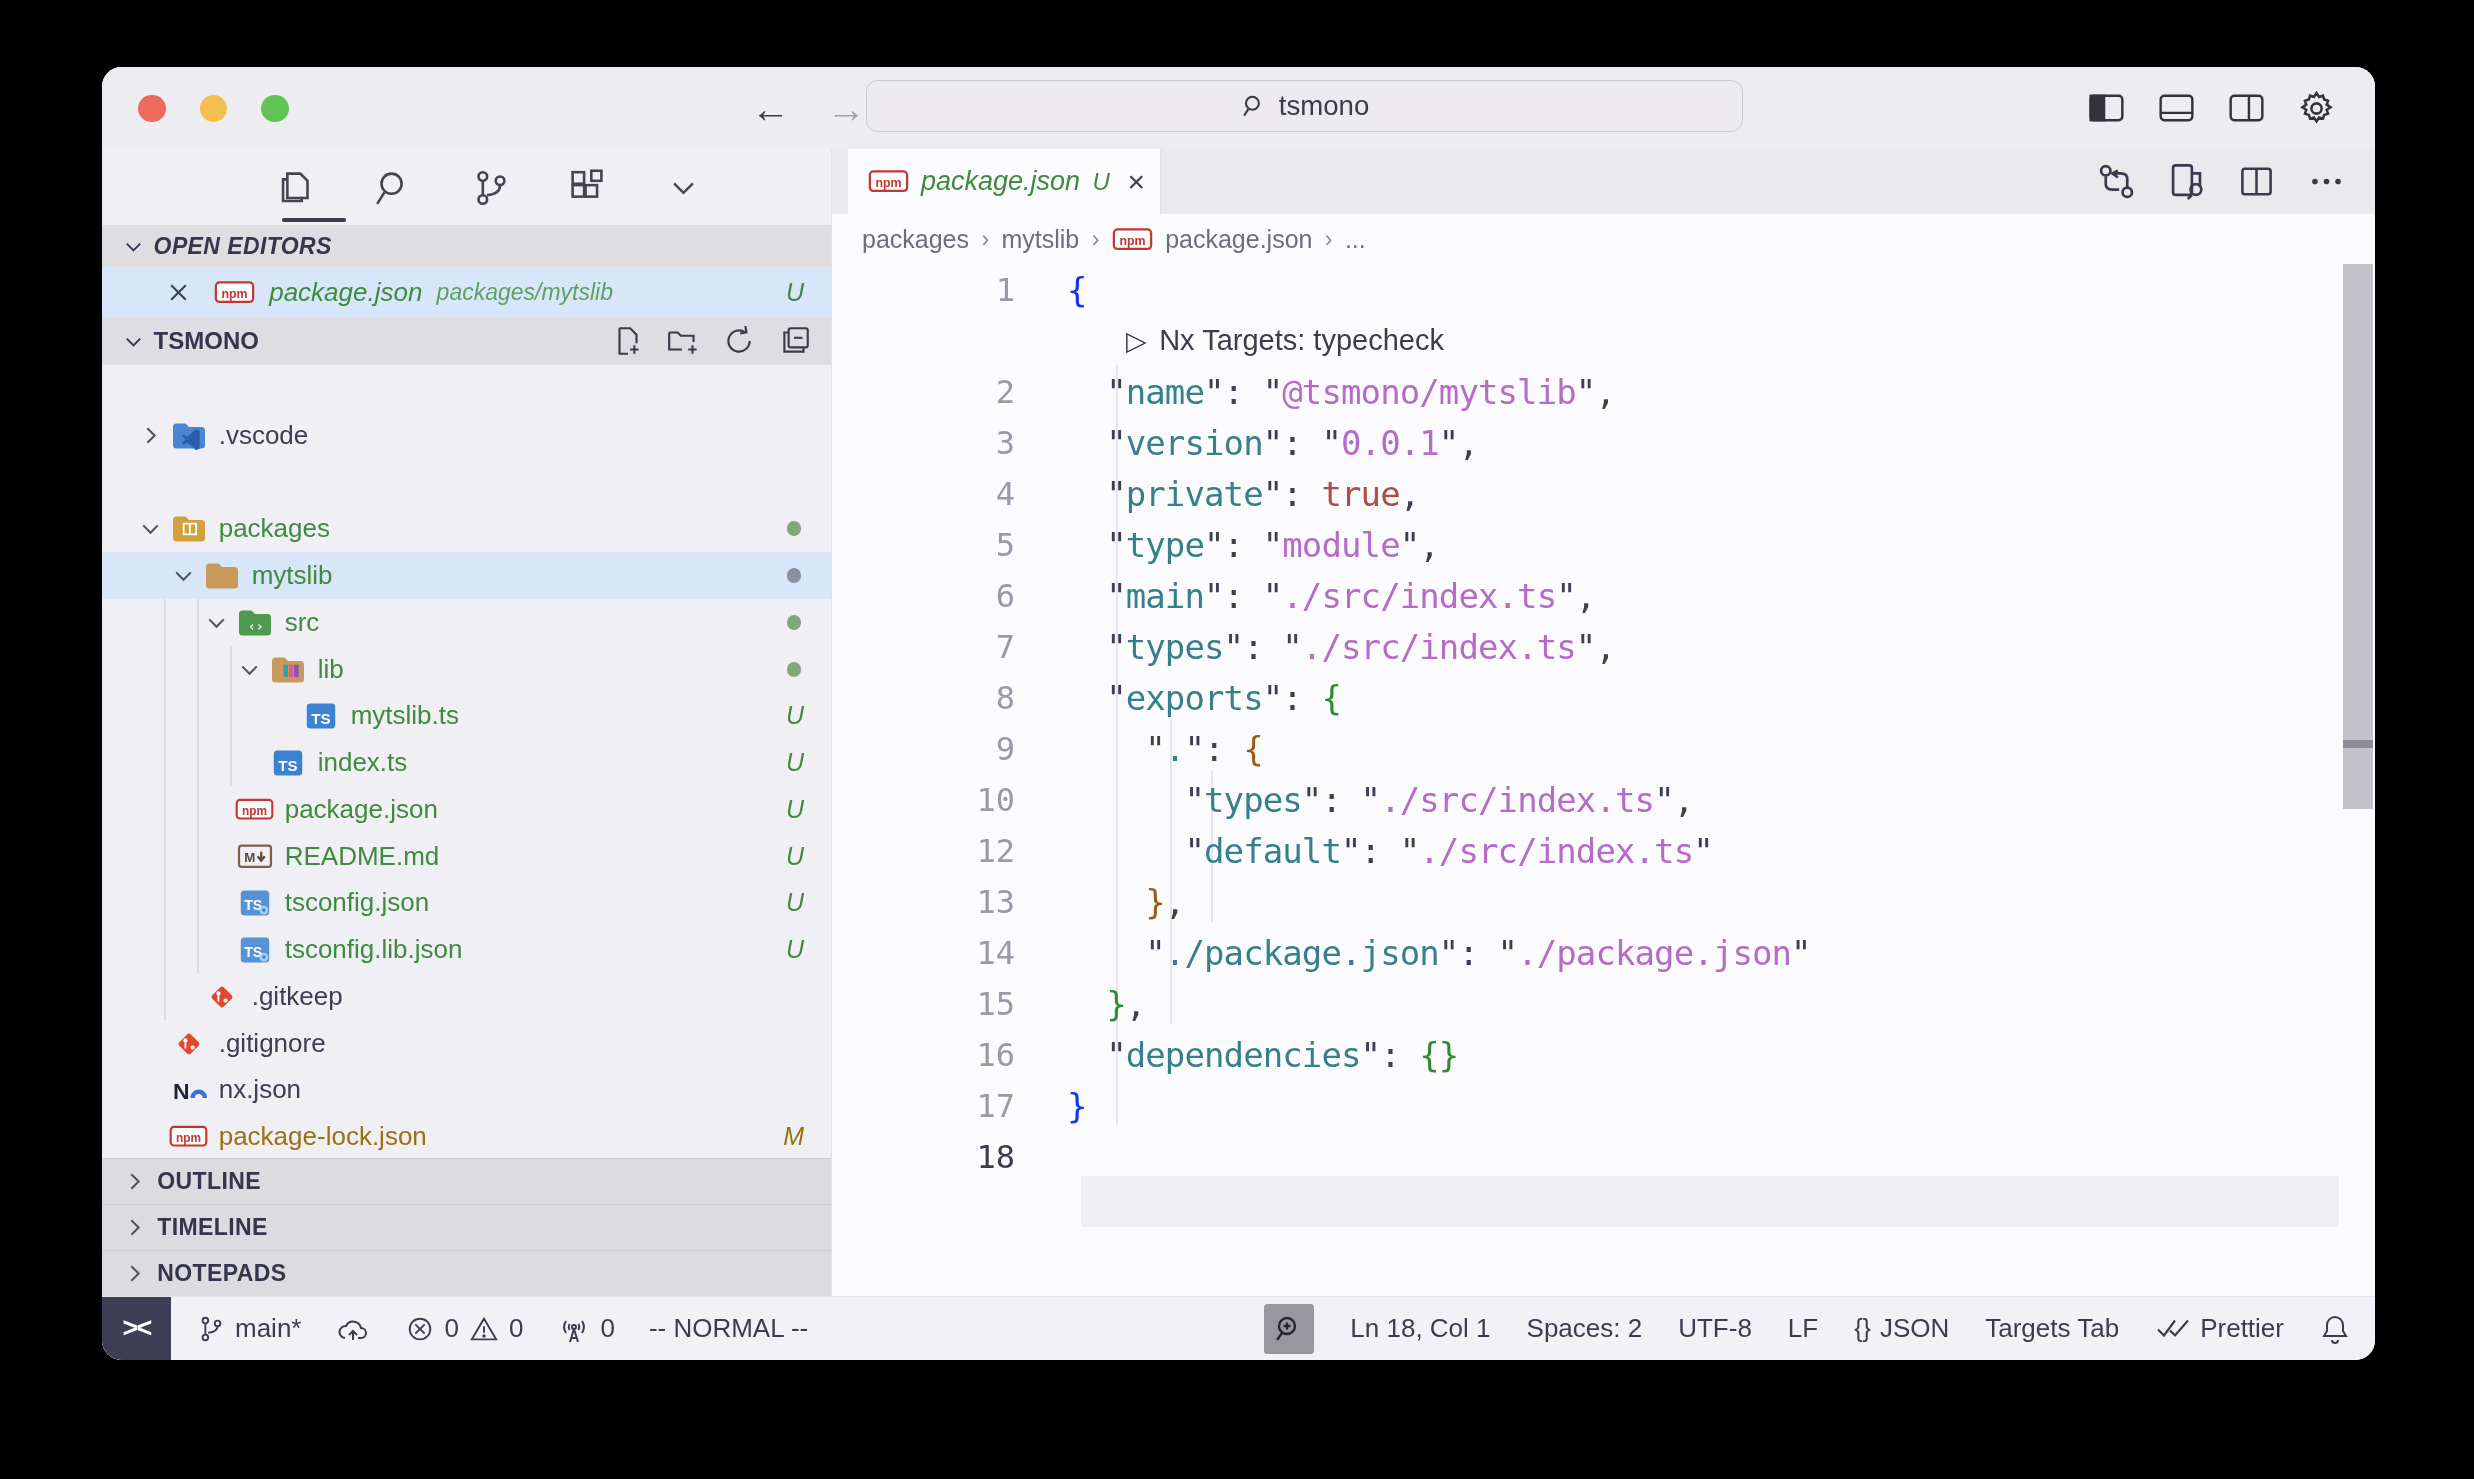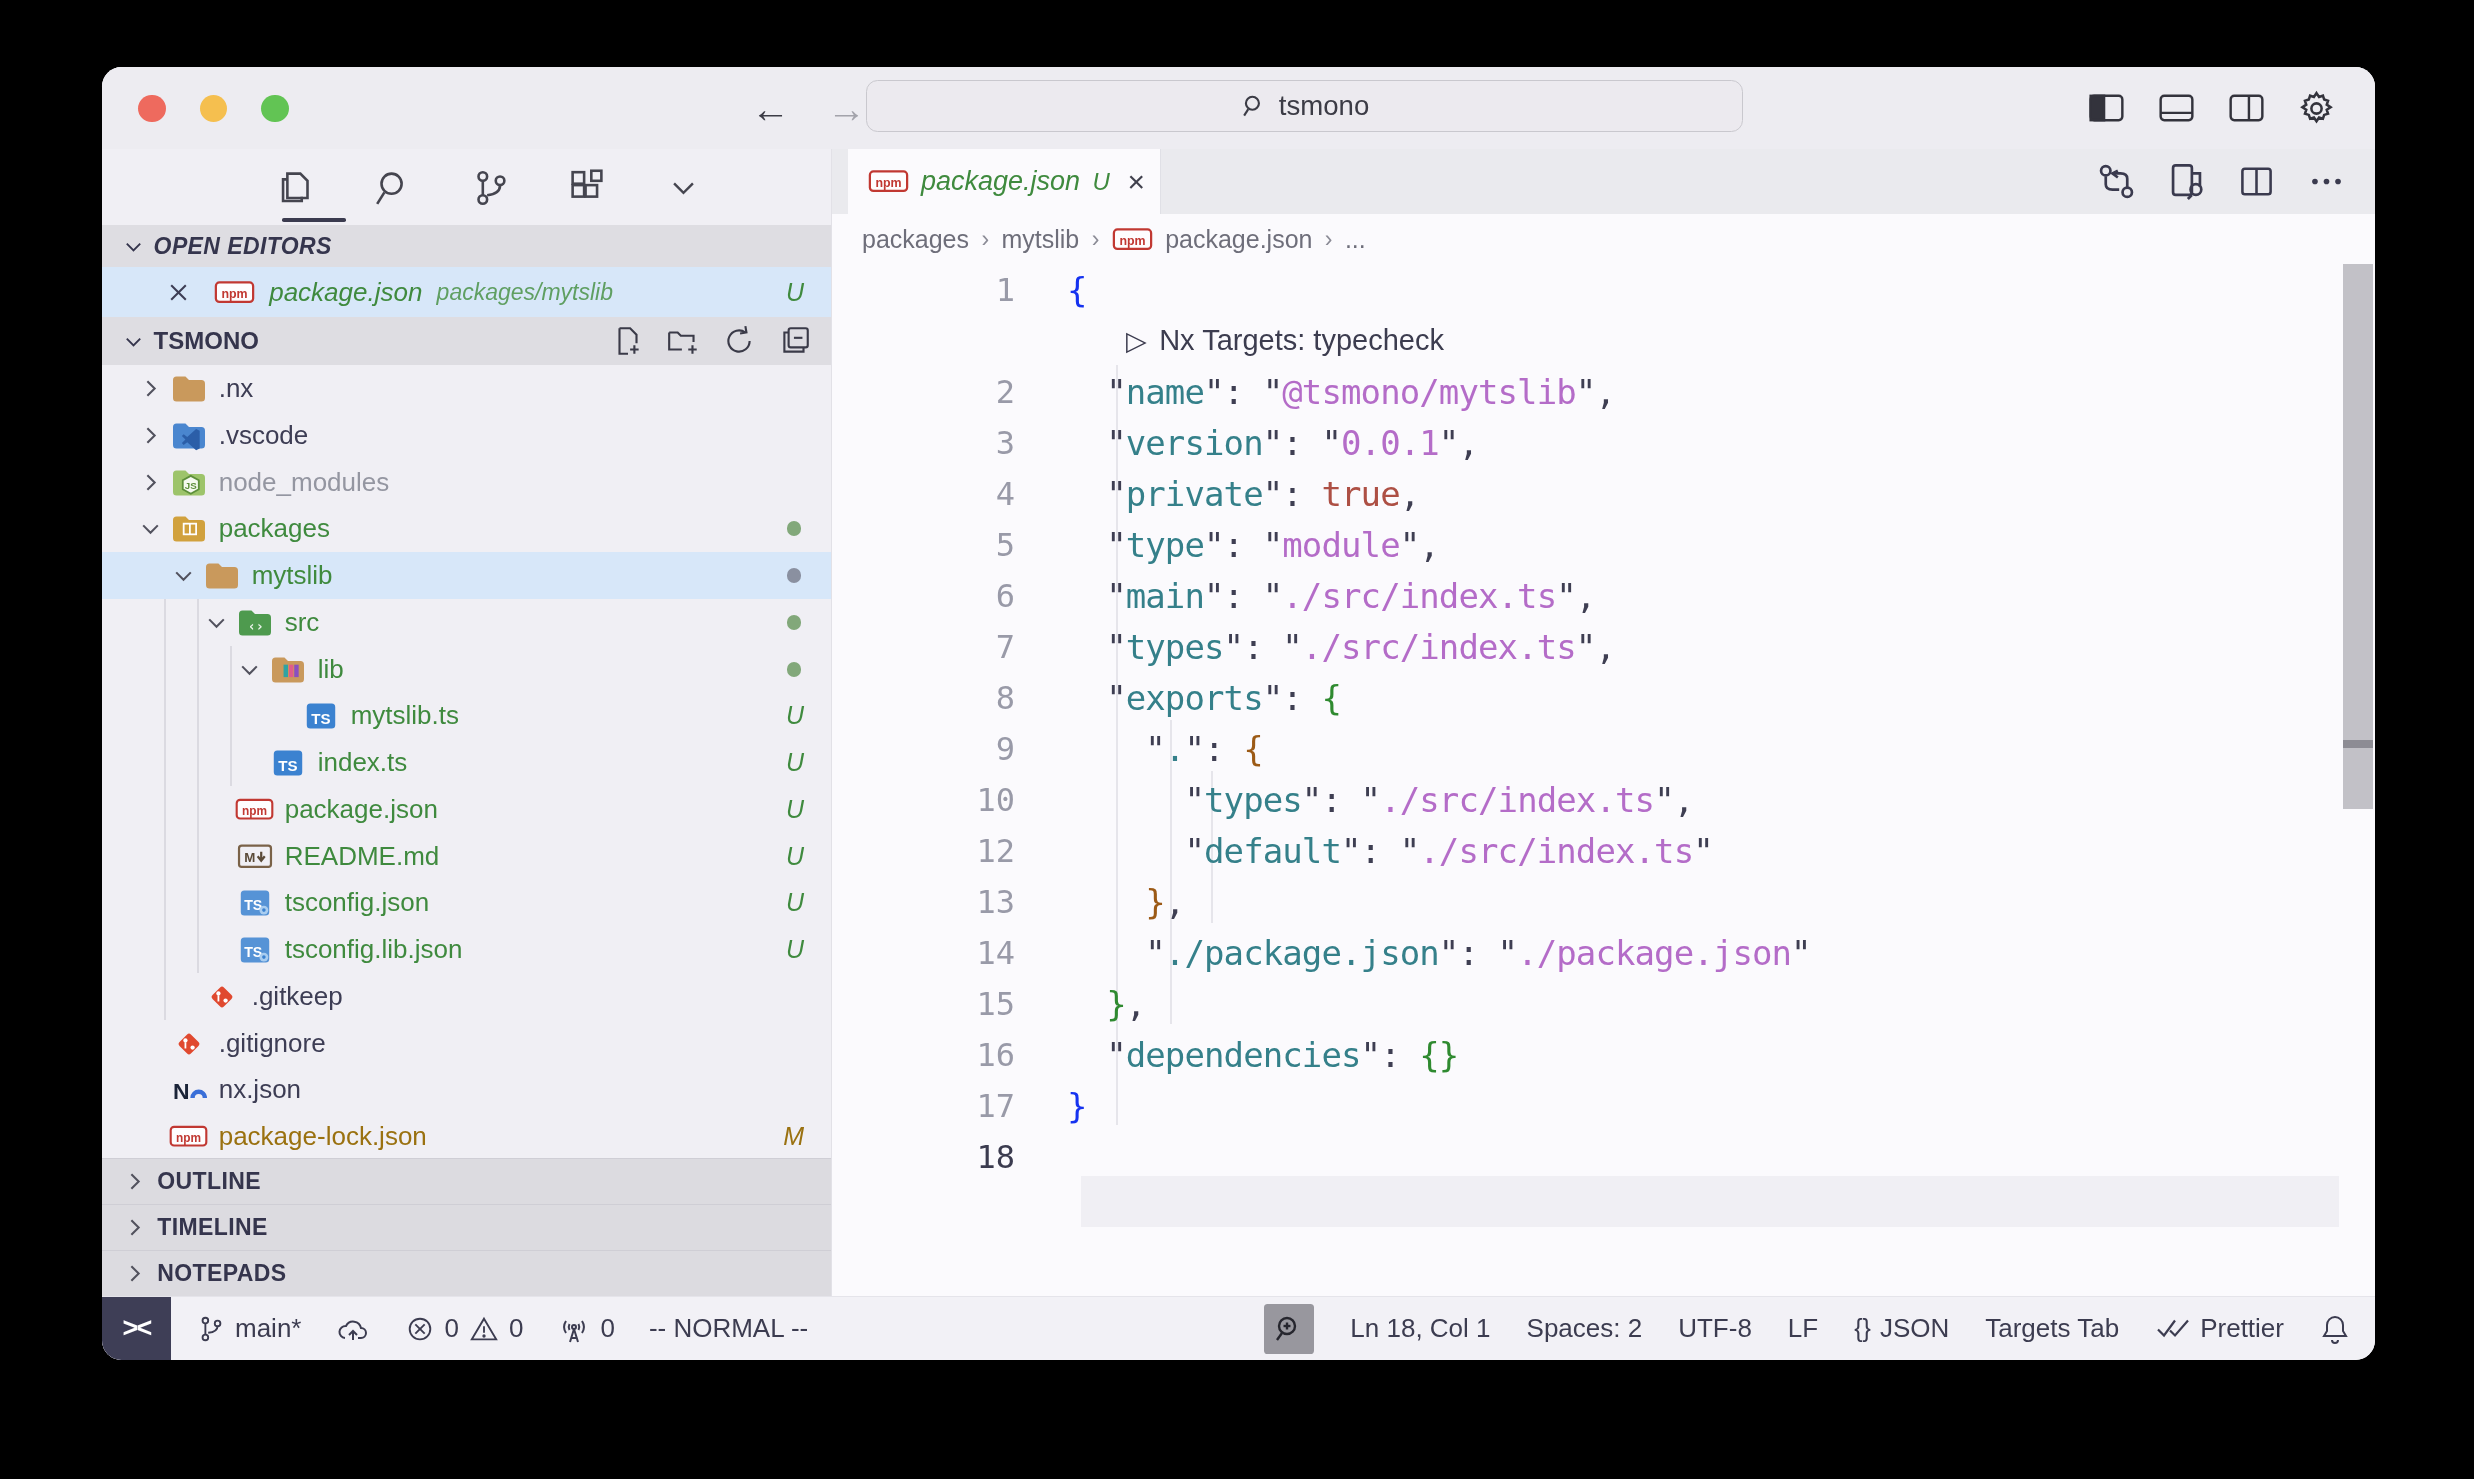--- a/index.html
+++ b/index.html
@@ -259,61 +259,33 @@
                 <line x1="15" y1="13" x2="23" y2="13"></line>
               </svg>
             </span>
           </span>
       </div>
 
       <div class="tree" id="tree">
           <div class="guide" style="left: 62px; top: 187px; height: 468px;"></div>
           <div class="guide" style="left: 95px; top: 234px; height: 374px;"></div>
           <div class="guide" style="left: 128px; top: 281px; height: 140px;"></div>
-          <div class="tree-row" style="top: 0px; padding-left: 30px;">
-            <span class="tr-chev">
-              <svg width="25" height="25" viewBox="0 0 24 24" fill="none" stroke="#52525e" stroke-width="2">
-                <polyline points="9,5 16,12 9,19"></polyline>
-              </svg>
-            </span>
-            <span class="tr-icon">
-              <svg width="36" height="32" viewBox="0 0 40 36">
-                <path d="M2 8 q0-4 4-4 h10 l4 4 h14 q4 0 4 4 v16 q0 4 -4 4 H6 q-4 0-4-4 z" fill="#c9995c"></path>
-              </svg>
-            </span>
-            <span class="tr-label default">.nx</span>
-          </div>
           <div class="tree-row" style="top: 47px; padding-left: 30px;">
             <span class="tr-chev">
               <svg width="25" height="25" viewBox="0 0 24 24" fill="none" stroke="#52525e" stroke-width="2">
                 <polyline points="9,5 16,12 9,19"></polyline>
               </svg>
             </span>
             <span class="tr-icon">
               <svg width="36" height="32" viewBox="0 0 40 36">
                 <path d="M2 8 q0-4 4-4 h10 l4 4 h14 q4 0 4 4 v16 q0 4 -4 4 H6 q-4 0-4-4 z" fill="#4a86cf"></path>
                 <path d="M28 10 l-10 9 -4-3 -2 2 4 4 -4 4 2 2 4-3 10 9 4-2 v-20 z" fill="#2b5ea8"></path>
               </svg>
             </span>
             <span class="tr-label default">.vscode</span>
-          </div>
-          <div class="tree-row" style="top: 94px; padding-left: 30px;">
-            <span class="tr-chev">
-              <svg width="25" height="25" viewBox="0 0 24 24" fill="none" stroke="#52525e" stroke-width="2">
-                <polyline points="9,5 16,12 9,19"></polyline>
-              </svg>
-            </span>
-            <span class="tr-icon">
-              <svg width="36" height="32" viewBox="0 0 40 36">
-                <path d="M2 8 q0-4 4-4 h10 l4 4 h14 q4 0 4 4 v16 q0 4 -4 4 H6 q-4 0-4-4 z" fill="#9dc46a"></path>
-                <polygon points="22,10 31,15 31,25 22,30 13,25 13,15" fill="#f4f9ee" stroke="#5d8f3a" stroke-width="2"></polygon>
-                <text x="22" y="25" font-size="11" font-weight="bold" fill="#5d8f3a" text-anchor="middle" font-family="Liberation Sans,sans-serif">JS</text>
-              </svg>
-            </span>
-            <span class="tr-label ignored">node_modules</span>
           </div>
           <div class="tree-row" style="top: 140px; padding-left: 30px;">
             <span class="tr-chev">
               <svg width="25" height="25" viewBox="0 0 24 24" fill="none" stroke="#52525e" stroke-width="2">
                 <polyline points="5,9 12,16 19,9"></polyline>
               </svg>
             </span>
             <span class="tr-icon">
               <svg width="36" height="32" viewBox="0 0 40 36">
                 <path d="M2 8 q0-4 4-4 h10 l4 4 h14 q4 0 4 4 v16 q0 4 -4 4 H6 q-4 0-4-4 z" fill="#d1a13d"></path>

